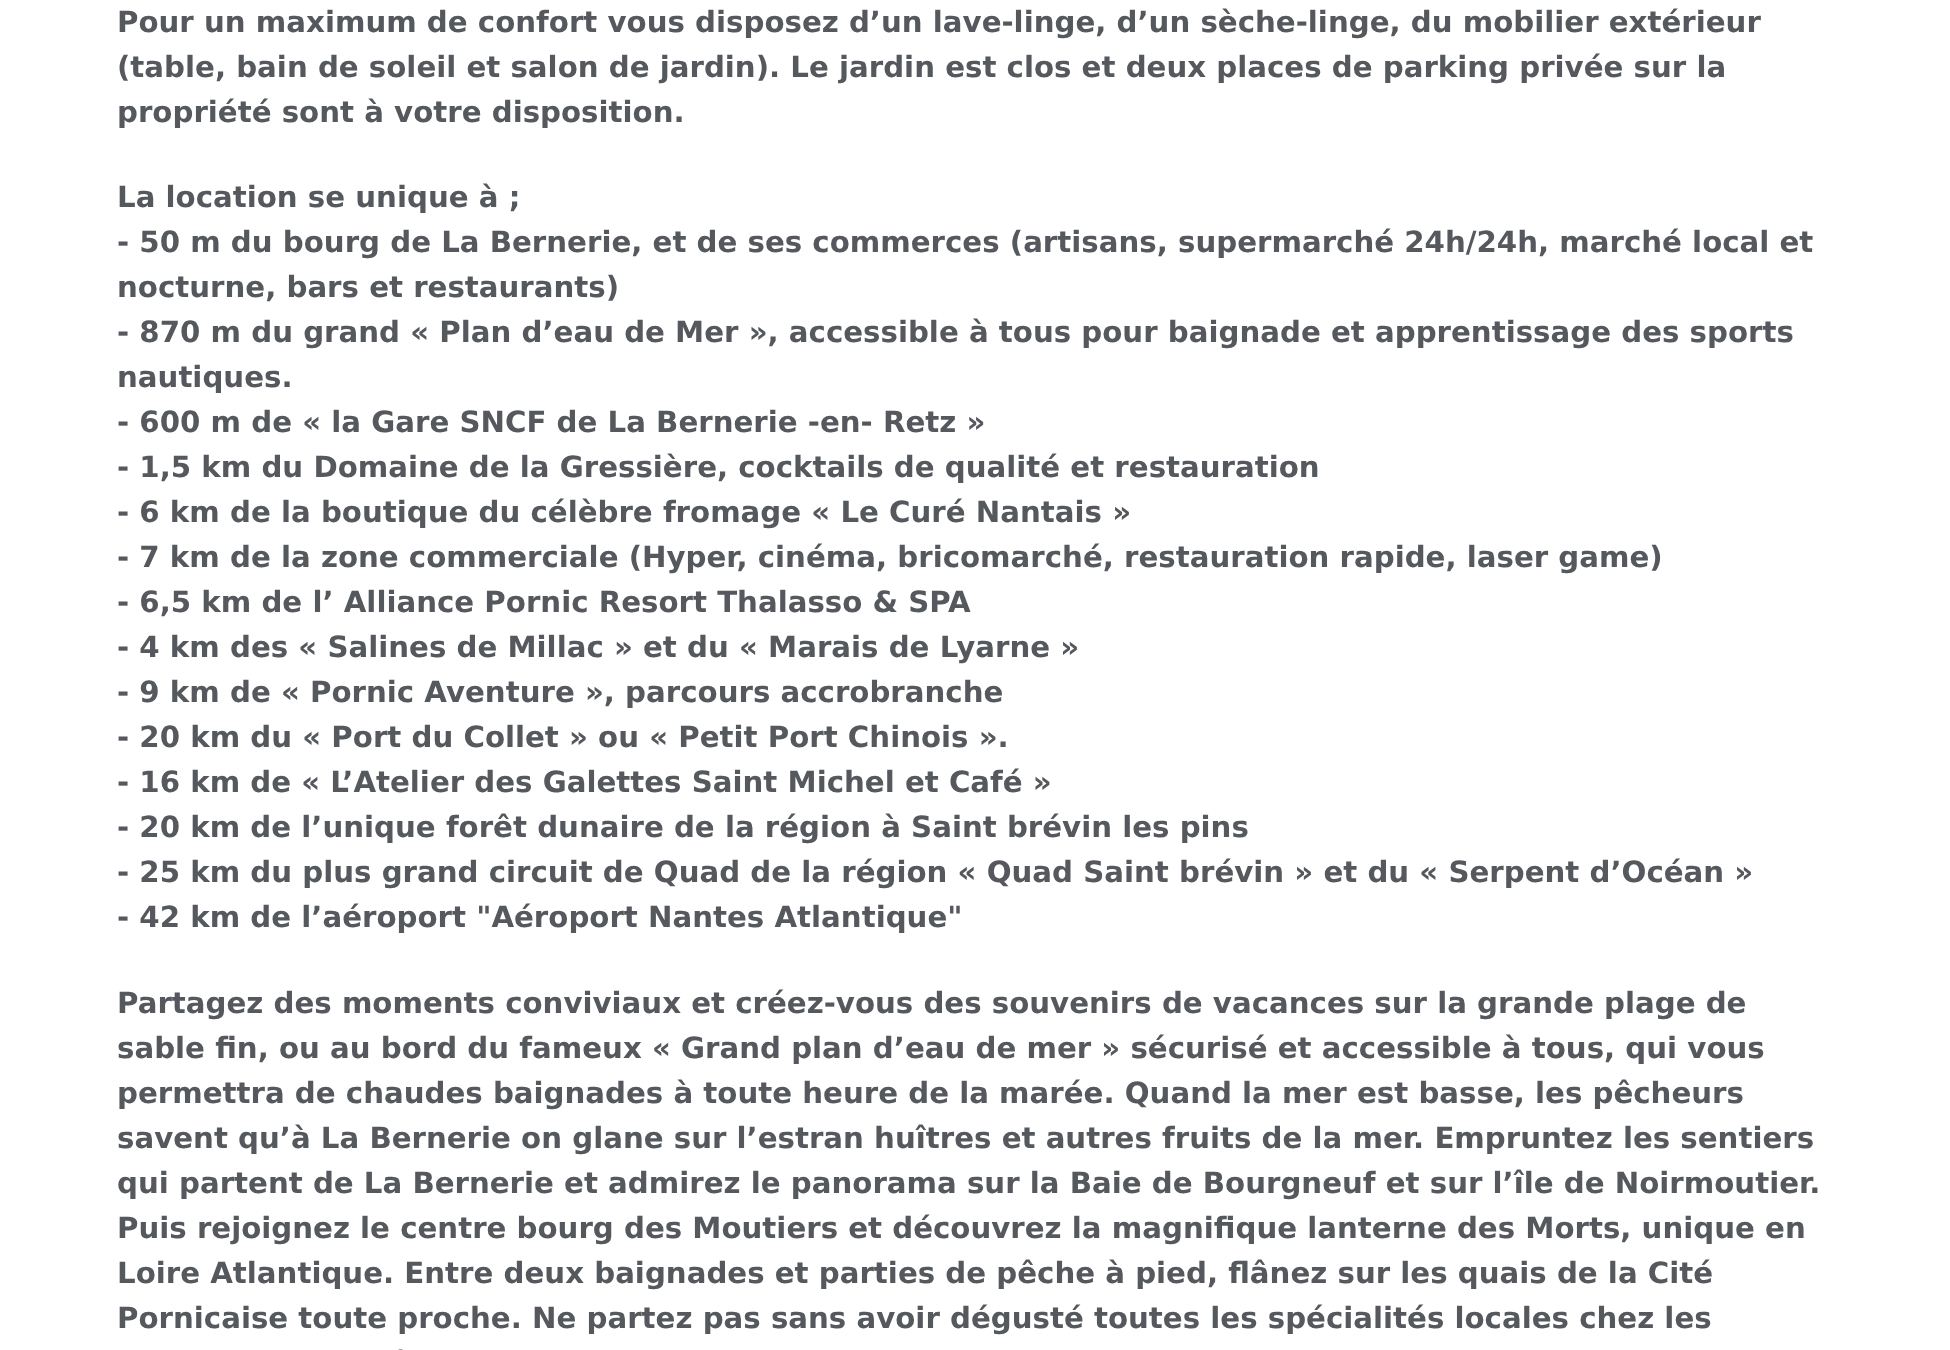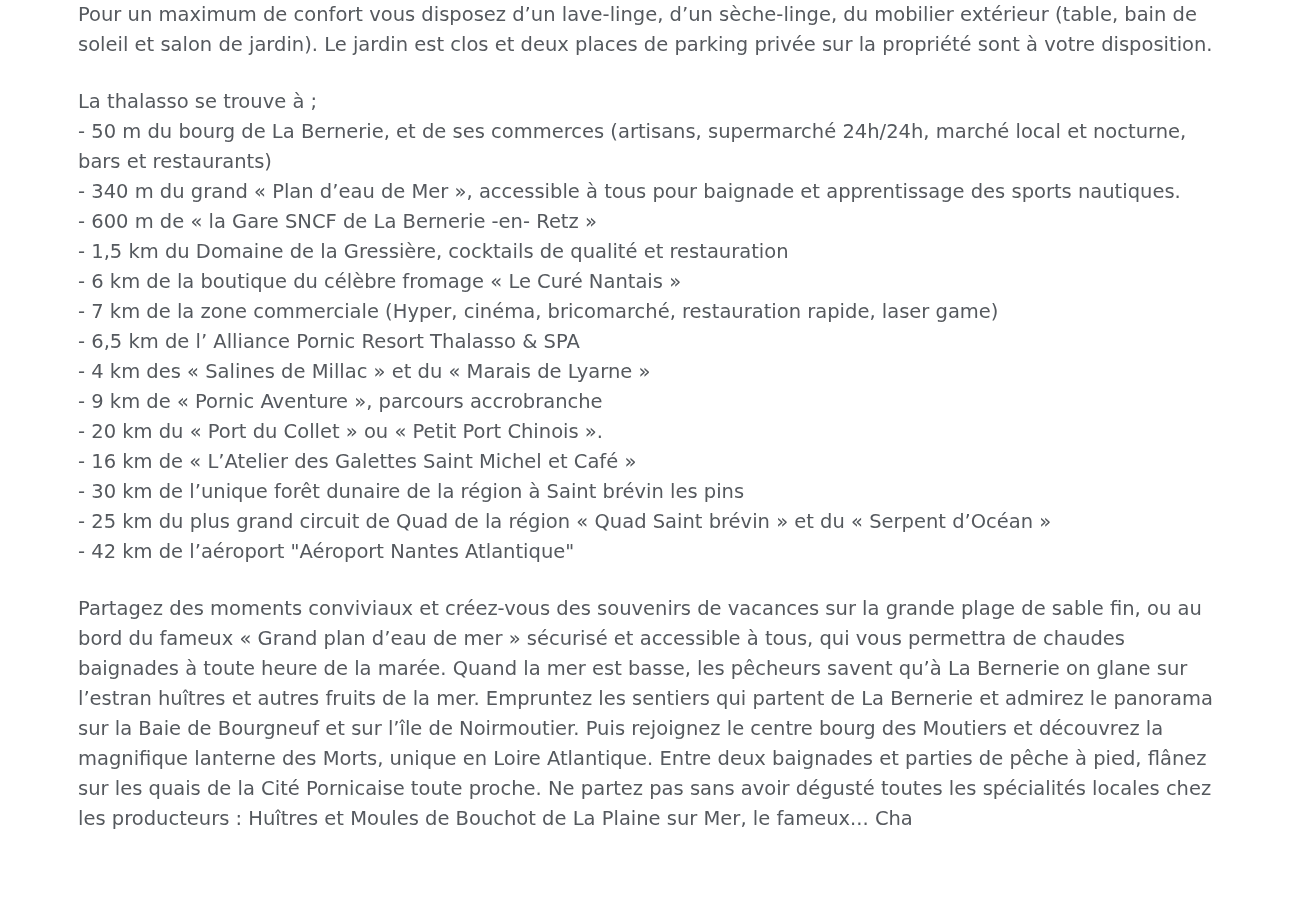--- a/index.html
+++ b/index.html
@@ -18,50 +18,50 @@
     box-sizing: border-box;
     width: 1300px;
     height: 900px;
     padding: 0 78px;
     overflow: hidden;
   }
   .page p {
     margin: 0 0 27px 0;
     font-size: 19.5px;
     line-height: 30px;
-    font-weight: 400;
+    font-weight: 700;
     text-align: left;
   }
   .line {
     display: block;
   }
 </style>
 </head>
 <body>
 
 <div class="page">
 
   <p>
     <span>Pour un maximum de confort vous disposez d’un lave-linge, d’un sèche-linge, du mobilier extérieur (table, bain de soleil et salon de jardin). Le jardin est clos et deux places de parking privée sur la propriété sont à votre disposition.</span>
   </p>
 
   <p>
-    <span class="line">La thalasso se trouve à ;</span>
+    <span class="line">La location se unique à ;</span>
     <span class="line">- 50 m du bourg de La Bernerie, et de ses commerces (artisans, supermarché 24h/24h, marché local et nocturne, bars et restaurants)</span>
-    <span class="line">- 340 m du grand « Plan d’eau de Mer », accessible à tous pour baignade et apprentissage des sports nautiques.</span>
+    <span class="line">- 870 m du grand « Plan d’eau de Mer », accessible à tous pour baignade et apprentissage des sports nautiques.</span>
     <span class="line">- 600 m de « la Gare SNCF de La Bernerie -en- Retz »</span>
     <span class="line">- 1,5 km du Domaine de la Gressière, cocktails de qualité et restauration</span>
     <span class="line">- 6 km de la boutique du célèbre fromage « Le Curé Nantais »</span>
     <span class="line">- 7 km de la zone commerciale (Hyper, cinéma, bricomarché, restauration rapide, laser game)</span>
     <span class="line">- 6,5 km de l’ Alliance Pornic Resort Thalasso &amp; SPA</span>
     <span class="line">- 4 km des « Salines de Millac » et du « Marais de Lyarne »</span>
     <span class="line">- 9 km de « Pornic Aventure », parcours accrobranche</span>
     <span class="line">- 20 km du « Port du Collet » ou « Petit Port Chinois ».</span>
     <span class="line">- 16 km de « L’Atelier des Galettes Saint Michel et Café »</span>
-    <span class="line">- 30 km de l’unique forêt dunaire de la région à Saint brévin les pins</span>
+    <span class="line">- 20 km de l’unique forêt dunaire de la région à Saint brévin les pins</span>
     <span class="line">- 25 km du plus grand circuit de Quad de la région « Quad Saint brévin » et du « Serpent d’Océan »</span>
     <span class="line">- 42 km de l’aéroport "Aéroport Nantes Atlantique"</span>
   </p>
 
   <p>
     <span>Partagez des moments conviviaux et créez-vous des souvenirs de vacances sur la grande plage de sable fin, ou au bord du fameux « Grand plan d’eau de mer » sécurisé et accessible à tous, qui vous permettra de chaudes baignades à toute heure de la marée. Quand la mer est basse, les pêcheurs savent qu’à La Bernerie on glane sur l’estran huîtres et autres fruits de la mer. Empruntez les sentiers qui partent de La Bernerie et admirez le panorama sur la Baie de Bourgneuf et sur l’île de Noirmoutier. Puis rejoignez le centre bourg des Moutiers et découvrez la magnifique lanterne des Morts, unique en Loire Atlantique. Entre deux baignades et parties de pêche à pied, flânez sur les quais de la Cité Pornicaise toute proche. Ne partez pas sans avoir dégusté toutes les</span>
     <span>spécialités locales chez les producteurs : Huîtres et Moules de Bouchot de La Plaine sur Mer, le fameux... Cha</span>
   </p>
 
 </div>

